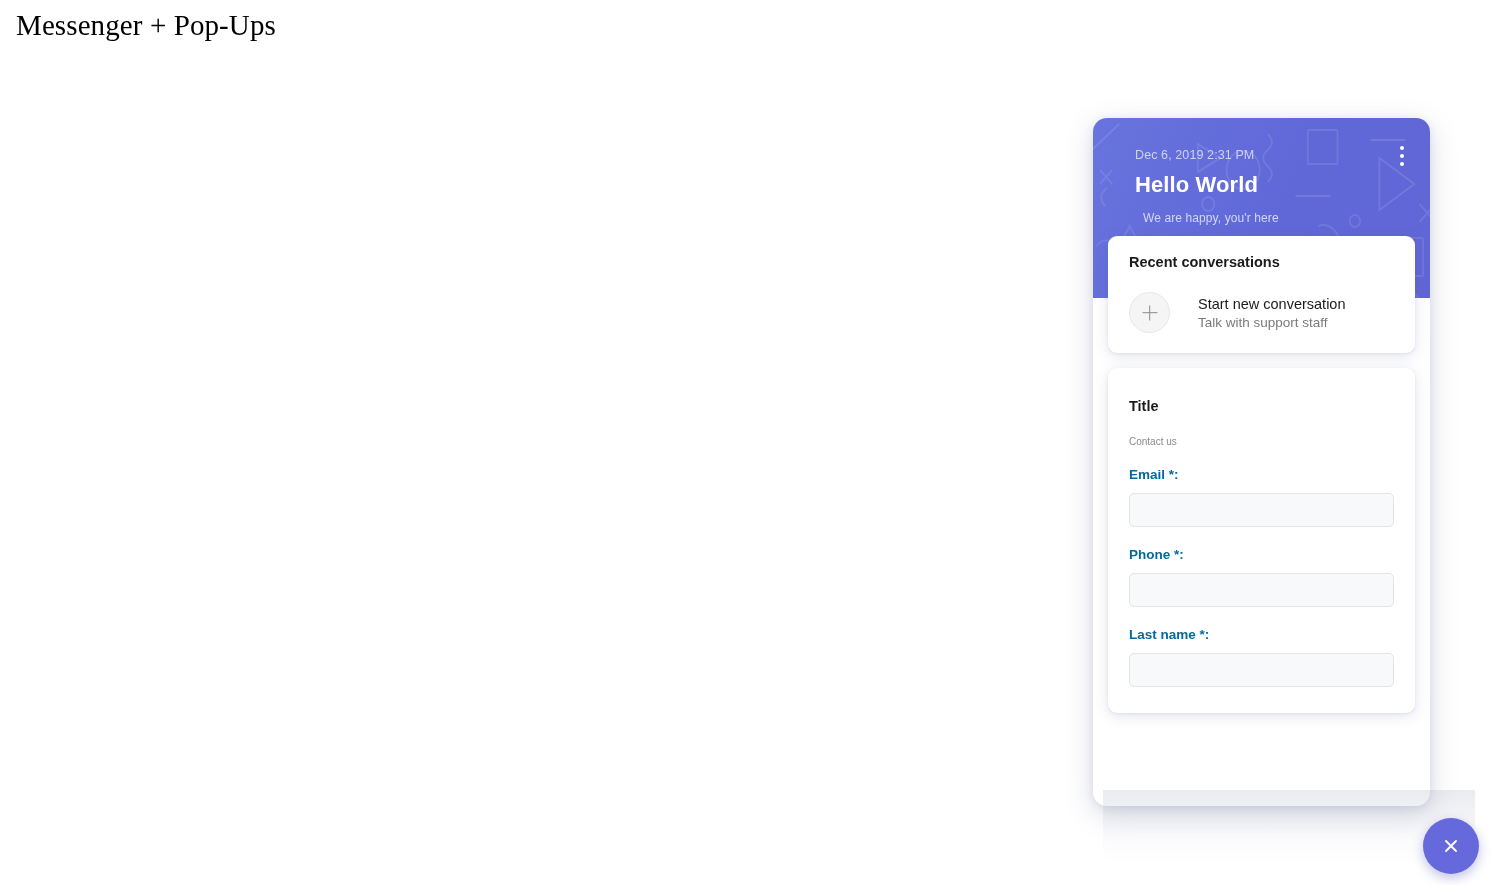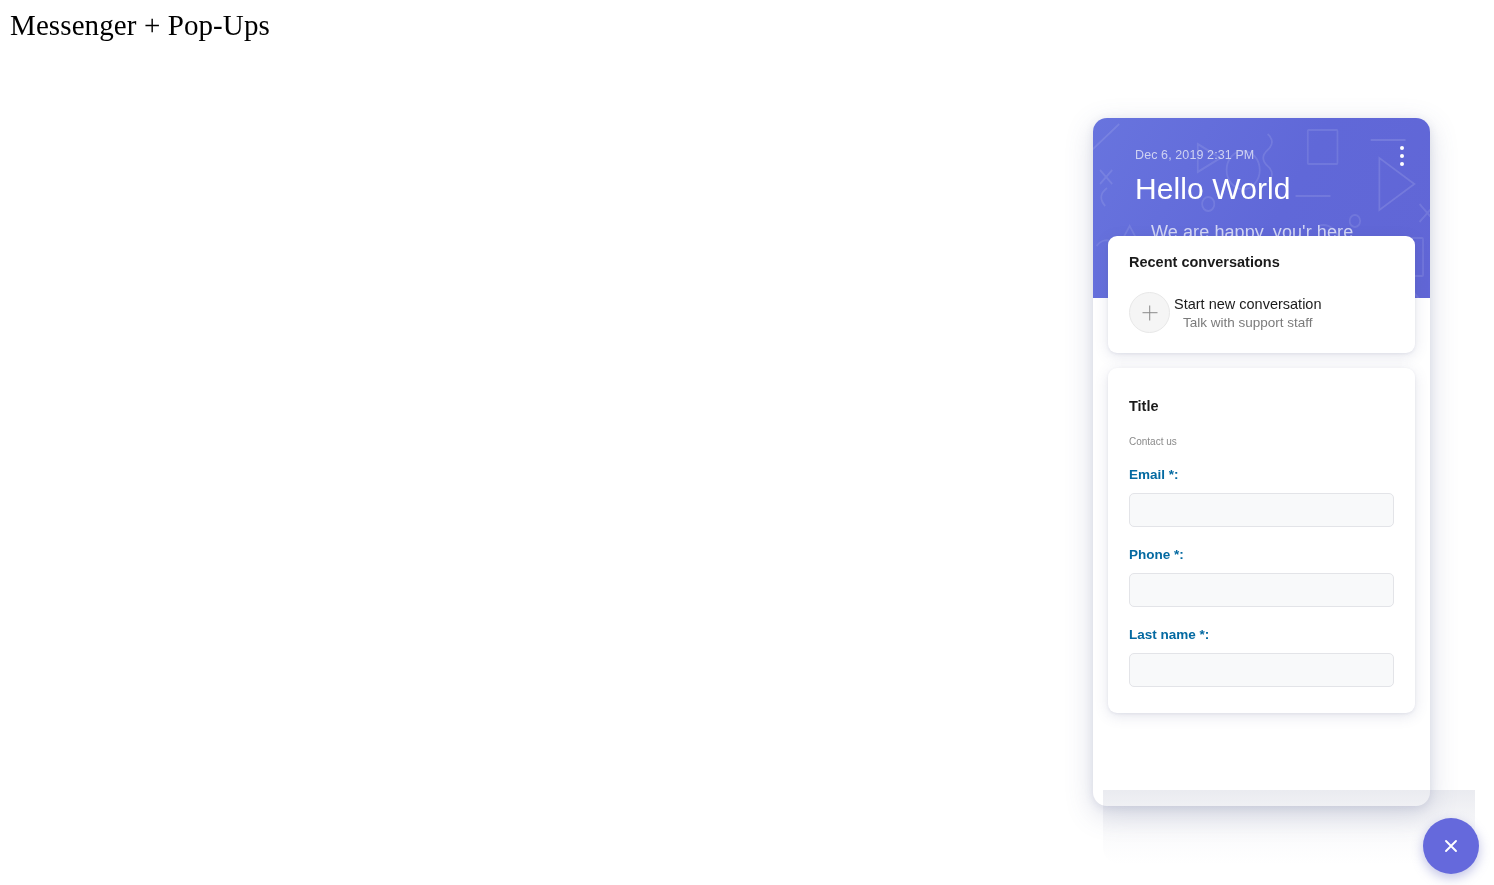--- a/index.html
+++ b/index.html
@@ -11,21 +11,21 @@
     overflow: hidden;
   }
 
   
   .page-title {
     font-family: "Liberation Serif", serif;
     font-size: 29px;
     font-weight: 400;
     color: #000000;
     margin: 0;
-    padding: 8px 0 0 10px;
+    padding: 8px 0 0 16px;
     letter-spacing: 0.1px;
     line-height: 34px;
   }
 
   
   .messenger-widget {
     position: absolute;
     left: 1093px;
     top: 118px;
     width: 337px;
@@ -63,30 +63,30 @@
     opacity: 0.9;
   }
   .hero-inner { position: relative; z-index: 2; }
   .hero-date {
     font-size: 12.5px;
     color: #cfd2f2;
     letter-spacing: 0.1px;
     margin: 0 0 10px 0;
   }
   .hero-title {
-    font-size: 30px;
-    font-weight: 400;
+    font-size: 22px;
+    font-weight: 700;
     color: #ffffff;
     margin: 0 0 13px 0;
     letter-spacing: 0.1px;
   }
   .hero-sub {
-    font-size: 18px;
+    font-size: 12px;
     color: #d3d6f4;
-    margin: 16px;
+    margin: 8px;
     letter-spacing: 0.1px;
   }
   .hero-menu {
     position: absolute;
     right: 16px; top: 25px;
     width: 24px; height: 26px;
     z-index: 3;
     display: flex; flex-direction: column;
     align-items: center; justify-content: center;
     gap: 4px;
@@ -114,23 +114,22 @@
   .card-recent { padding: 18px 21px 20px 21px; }
   .recent-heading {
     font-size: 14.5px;
     font-weight: 700;
     color: #1b1b1b;
     margin: 0 0 22px 0;
   }
   .conv-row {
     display: flex;
     align-items: center;
-    gap: 4px;
+    gap: 28px;
     cursor: pointer;
-    text-align: center;
   }
   .plus-circle {
     flex: 0 0 auto;
     width: 41px; height: 41px;
     border-radius: 50%;
     background: #f5f5f5;
     border: 1px solid #e8e8e8;
     position: relative;
   }
   .plus-circle::before, .plus-circle::after {

